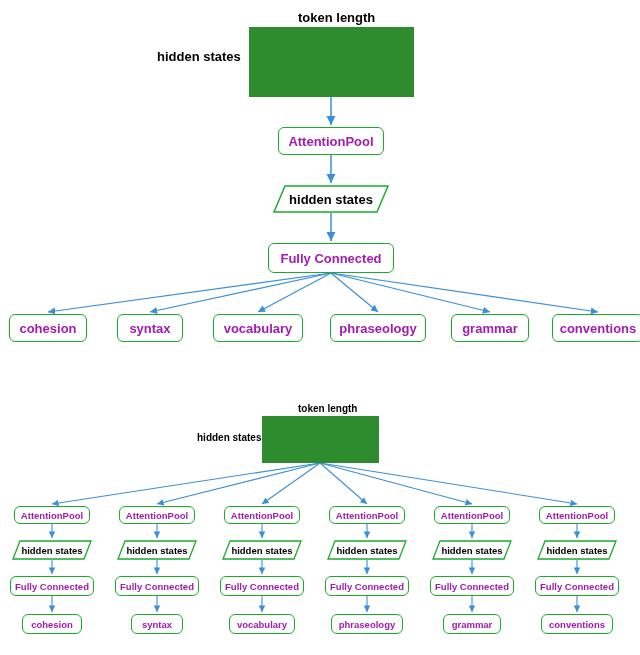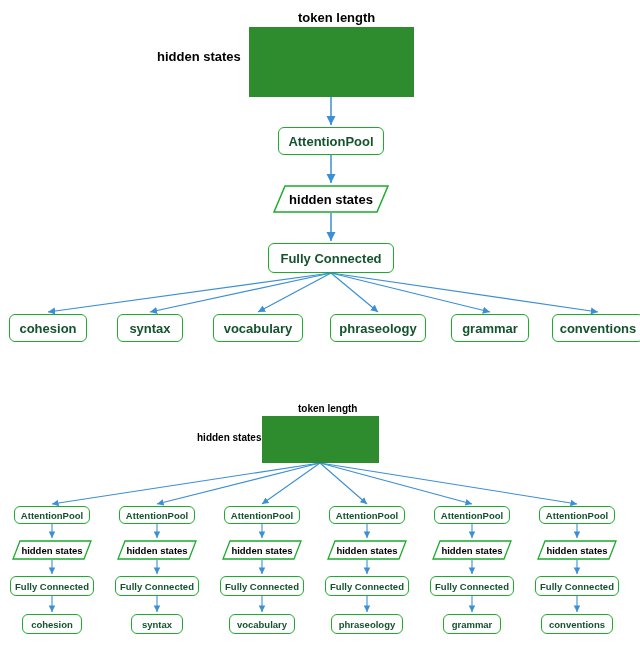--- a/index.html
+++ b/index.html
@@ -13,21 +13,21 @@
   svg { position: absolute; top: 0; left: 0; }
   .box {
     position: absolute;
     border: 1.5px solid #1dab2d;
     background: #fff;
     border-radius: 6px;
     display: flex;
     align-items: center;
     justify-content: center;
     font-weight: bold;
-    color: #14532d;
+    color: #a21caf;
     text-align: center;
     padding: 2px 4px;
   }
   .tiny { font-size: 9.5px; font-weight: bold; padding: 1px 2px; }
   .para {
     position: absolute;
     display: flex;
     align-items: center;
     justify-content: center;
     font-weight: bold;

